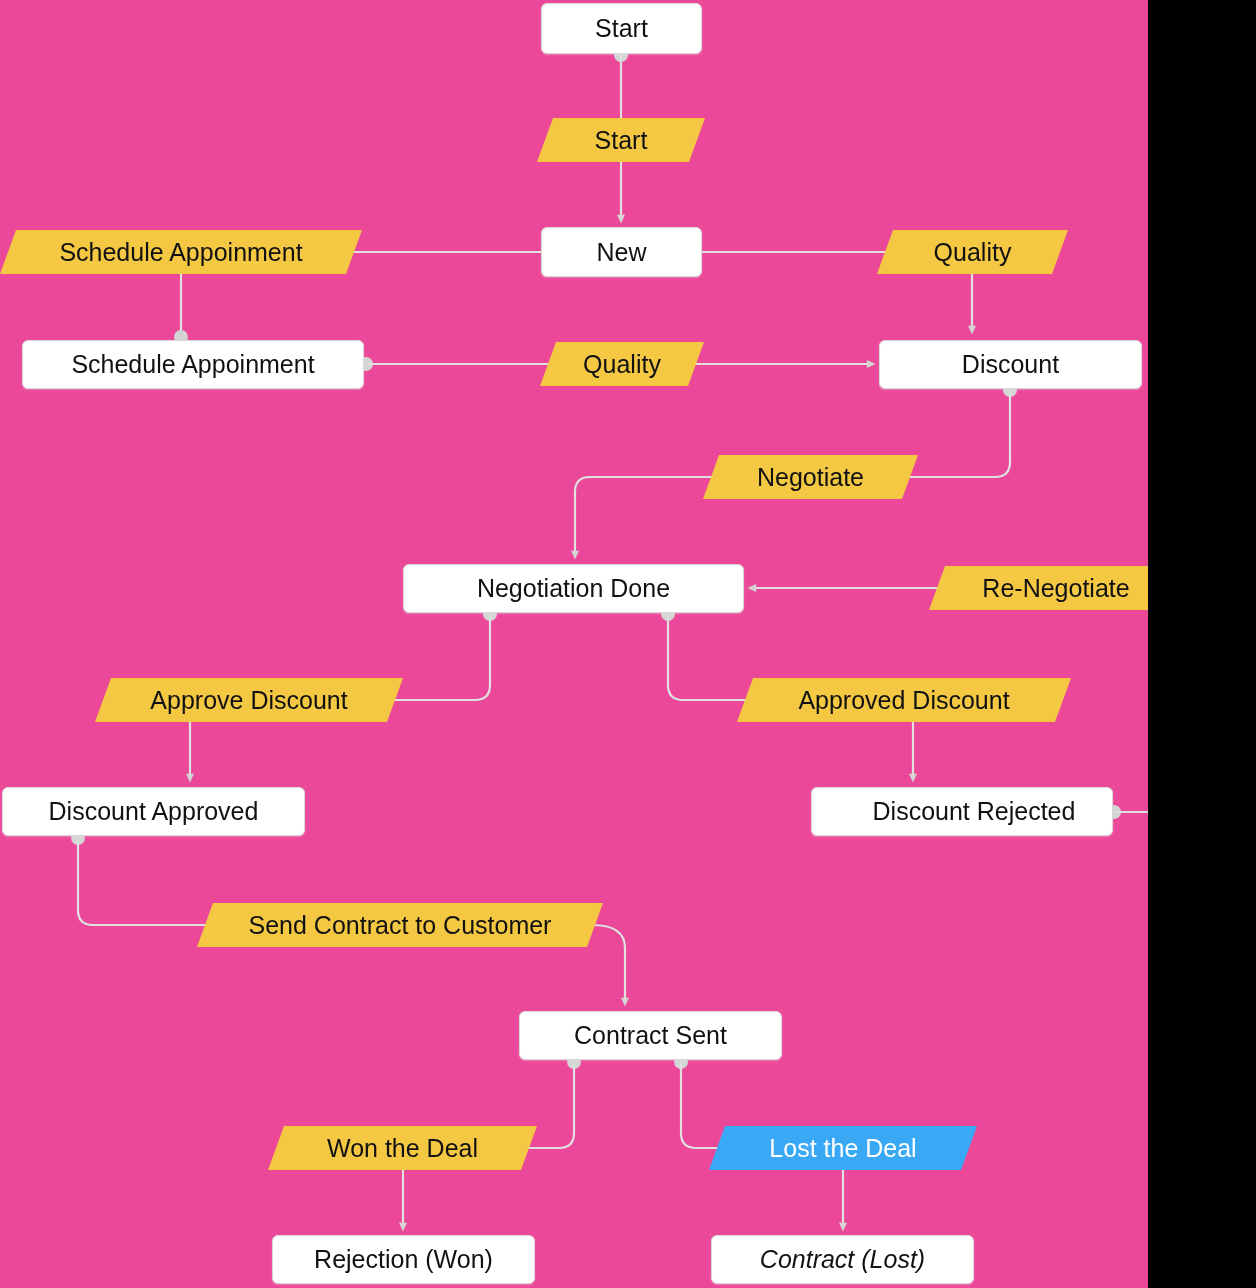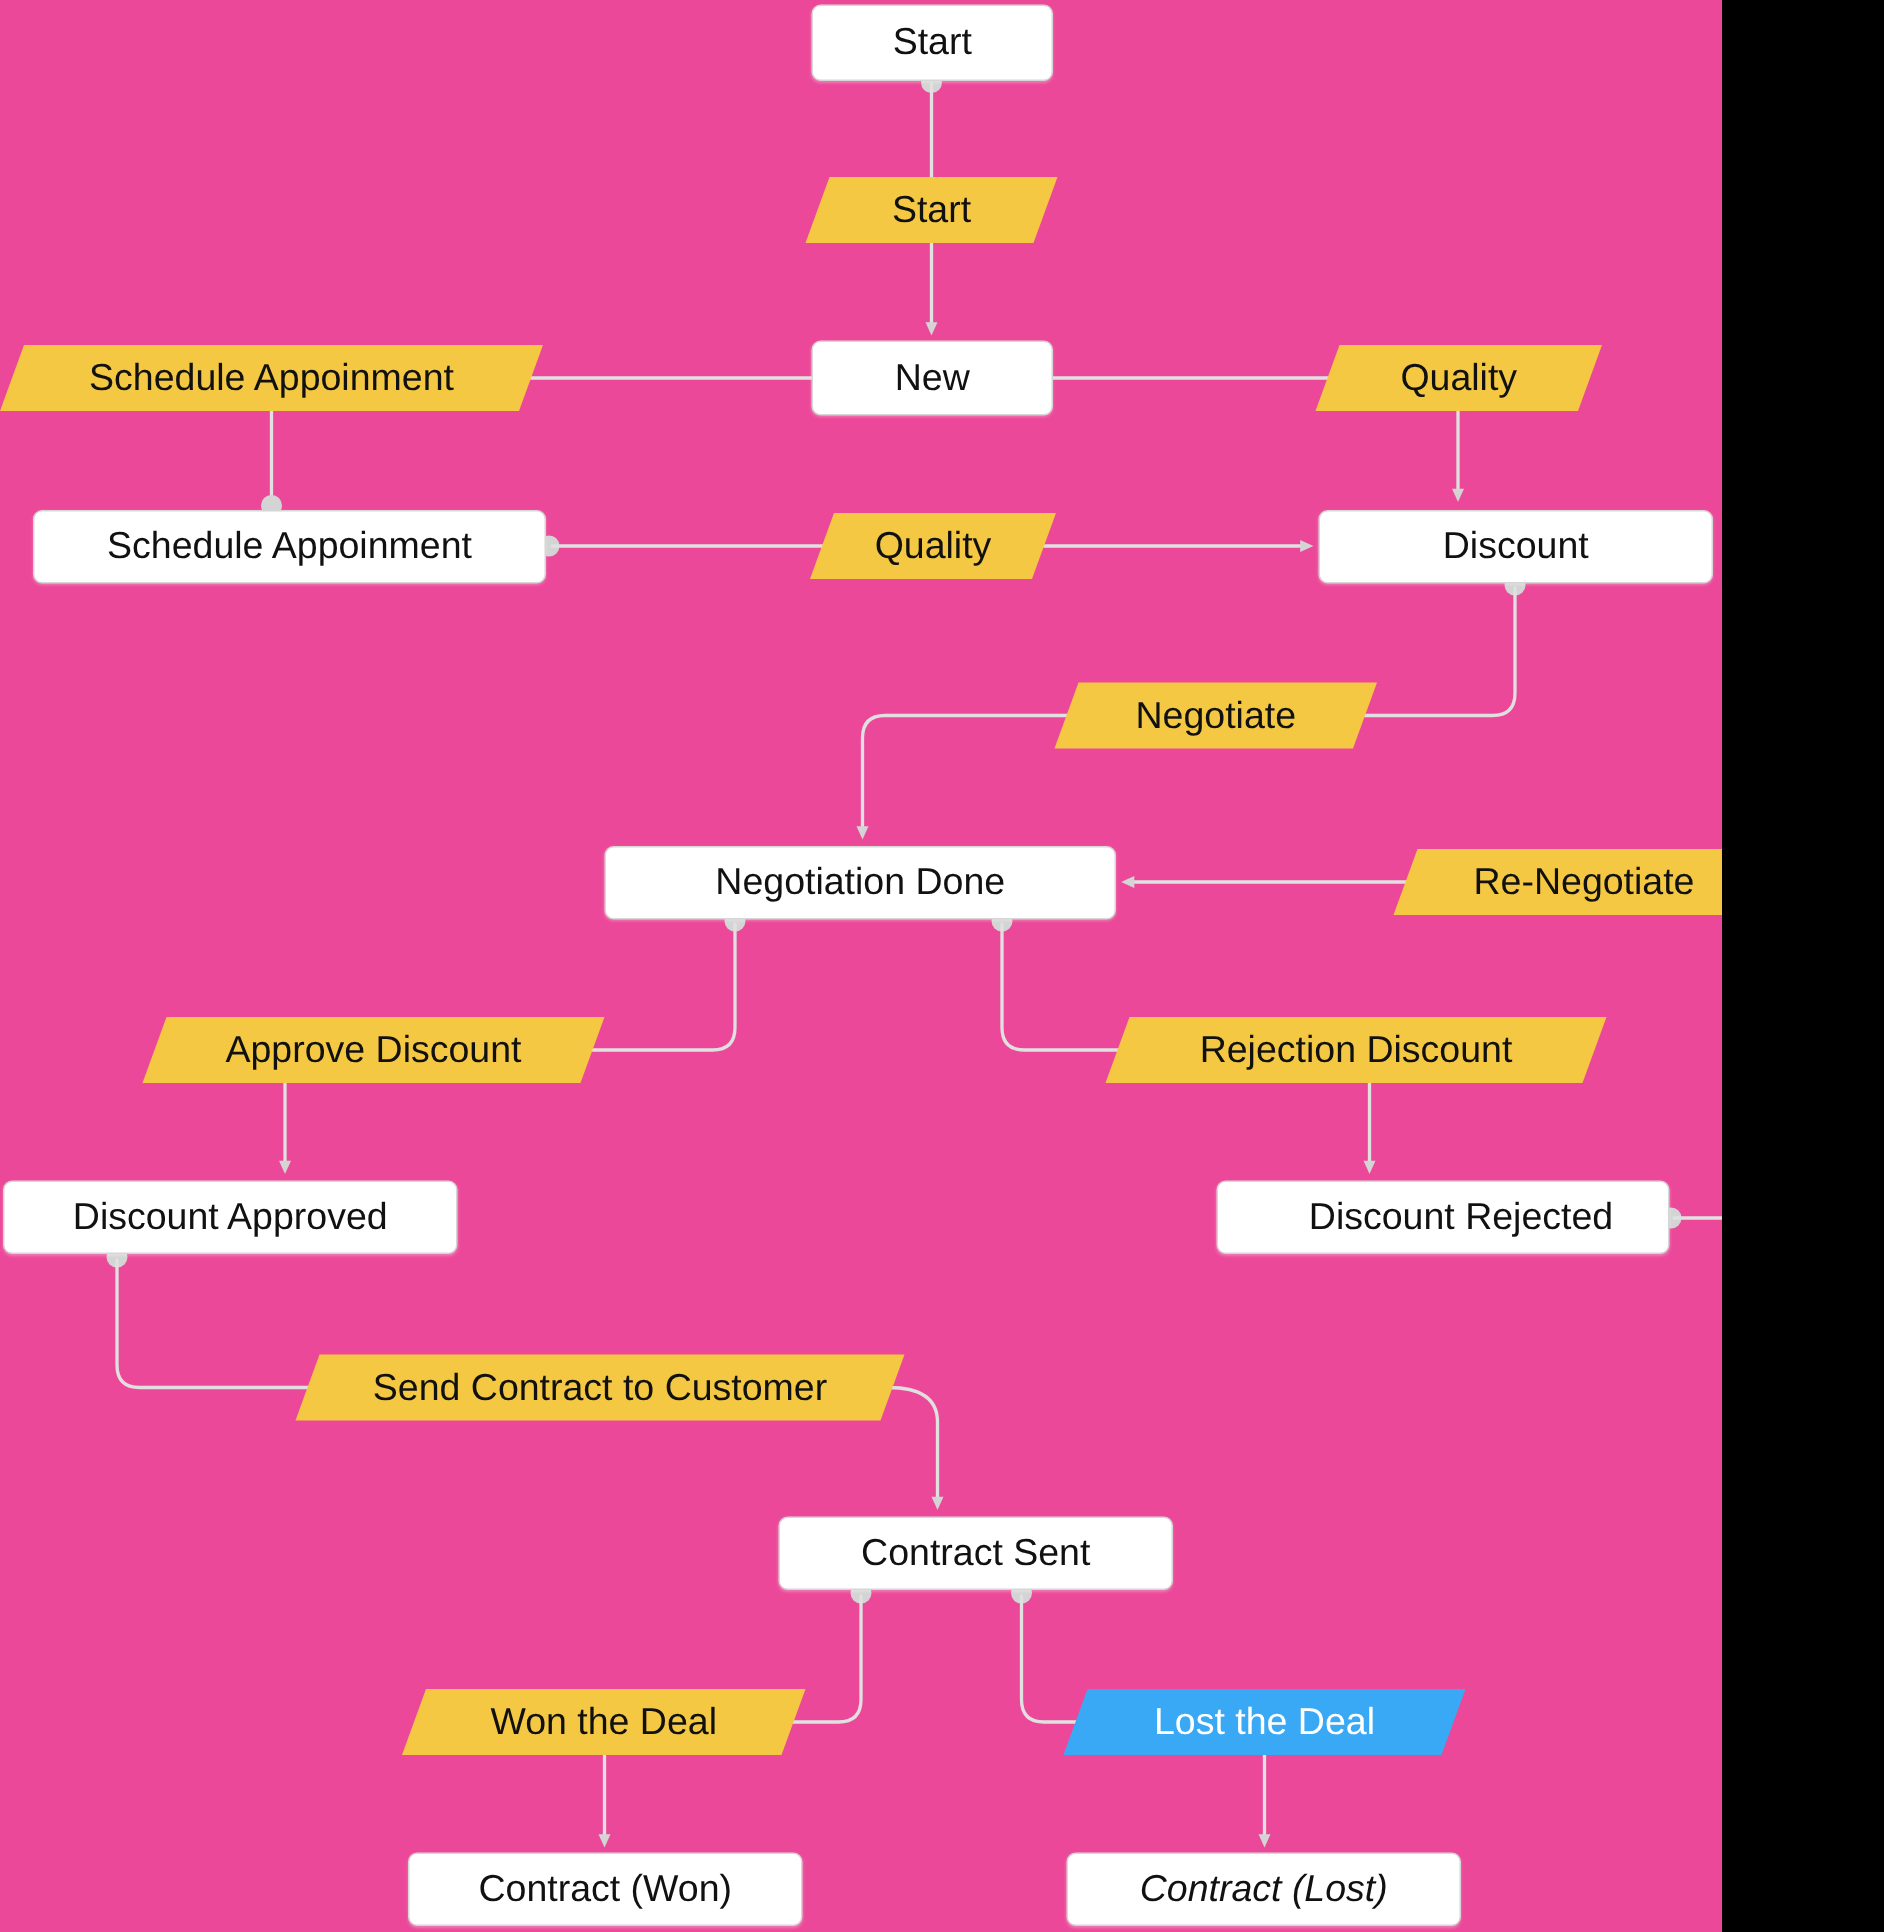--- a/index.html
+++ b/index.html
@@ -183,21 +183,21 @@
     <span class="lbl">Re-Negotiate</span>
   </div>
 
   <div class="node trans yellow" style="left:103px; top:678px; width:292px; height:44px;">
     <span class="skewbg"></span>
     <span class="lbl">Approve Discount</span>
   </div>
 
   <div class="node trans yellow" style="left:745px; top:678px; width:318px; height:44px;">
     <span class="skewbg"></span>
-    <span class="lbl">Rejection Discount</span>
+    <span class="lbl">Approved Discount</span>
   </div>
 
   <div class="node state" style="left:2px; top:787px; width:303px; height:49px;">
     <span>Discount Approved</span>
   </div>
 
   <div class="node state" style="left:811px; top:787px; width:302px; height:49px;padding-left:24px;">
     <span>Discount Rejected</span>
   </div>
 
@@ -214,20 +214,20 @@
     <span class="skewbg"></span>
     <span class="lbl">Won the Deal</span>
   </div>
 
   <div class="node trans blue" style="left:717px; top:1126px; width:252px; height:44px;justify-content:center;">
     <span class="skewbg"></span>
     <span class="lbl">Lost the Deal</span>
   </div>
 
   <div class="node state" style="left:272px; top:1235px; width:263px; height:49px;">
-    <span>Contract (Won)</span>
+    <span>Rejection (Won)</span>
   </div>
 
   <div class="node state" style="left:711px; top:1235px; width:263px; height:49px;font-style:italic;">
     <span>Contract (Lost)</span>
   </div>
 
 </div>
 
 </body></html>

